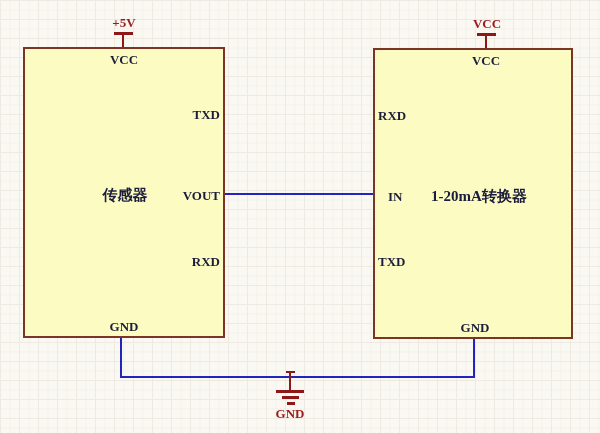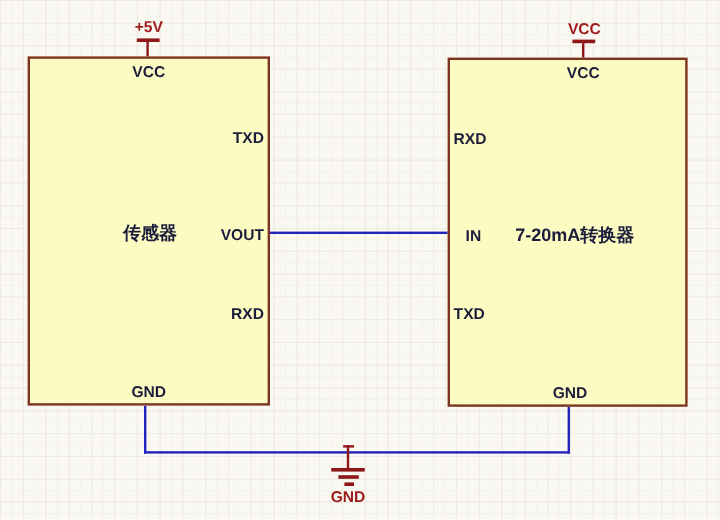--- a/index.html
+++ b/index.html
@@ -5,21 +5,21 @@
   html,body { margin:0; padding:0; background:#ffffff; }
   .canvas {
     position:relative; width:600px; height:433px; overflow:hidden;
     background-color:#faf8f3;
     background-image:
       linear-gradient(#eeeae1 1px, transparent 1px),
       linear-gradient(90deg, #eeeae1 1px, transparent 1px),
       linear-gradient(#f4f1e9 1px, transparent 1px),
       linear-gradient(90deg, #f4f1e9 1px, transparent 1px);
     background-size: 19px 19px, 19px 19px, 9.5px 9.5px, 9.5px 9.5px;
-    font-family:Liberation Sans, sans-serif;
+    font-family:Liberation Serif, serif;
   }
   .block {
     position:absolute; box-sizing:border-box;
     background:#fcfcc2; border:2px solid #7c3424;
   }
   .pin {
     position:absolute; font-size:13px; font-weight:bold; color:#1c1c3c;
     line-height:1; white-space:nowrap;
   }
   .pin.center { left:50%; transform:translateX(-50%); }
@@ -73,16 +73,16 @@
     <span class="pin center" style="bottom:3px;">GND</span>
     <span class="block-title" style="left:100px; top:146px;">传感器</span>
   </div>
 
   <div class="block" style="left:373px; top:48px; width:200px; height:291px;">
     <span class="pin" style="left:111px; top:4px; transform:translateX(-50%);">VCC</span>
     <span class="pin" style="left:3px; top:59px;">RXD</span>
     <span class="pin" style="left:13px; top:140px;">IN</span>
     <span class="pin" style="left:3px; top:205px;">TXD</span>
     <span class="pin" style="left:100px; bottom:3px; transform:translateX(-50%);">GND</span>
-    <span class="block-title" style="left:104px; top:146px;">7-20mA转换器</span>
+    <span class="block-title" style="left:104px; top:146px;">1-20mA转换器</span>
   </div>
 
 </div>
 
 </body></html>

